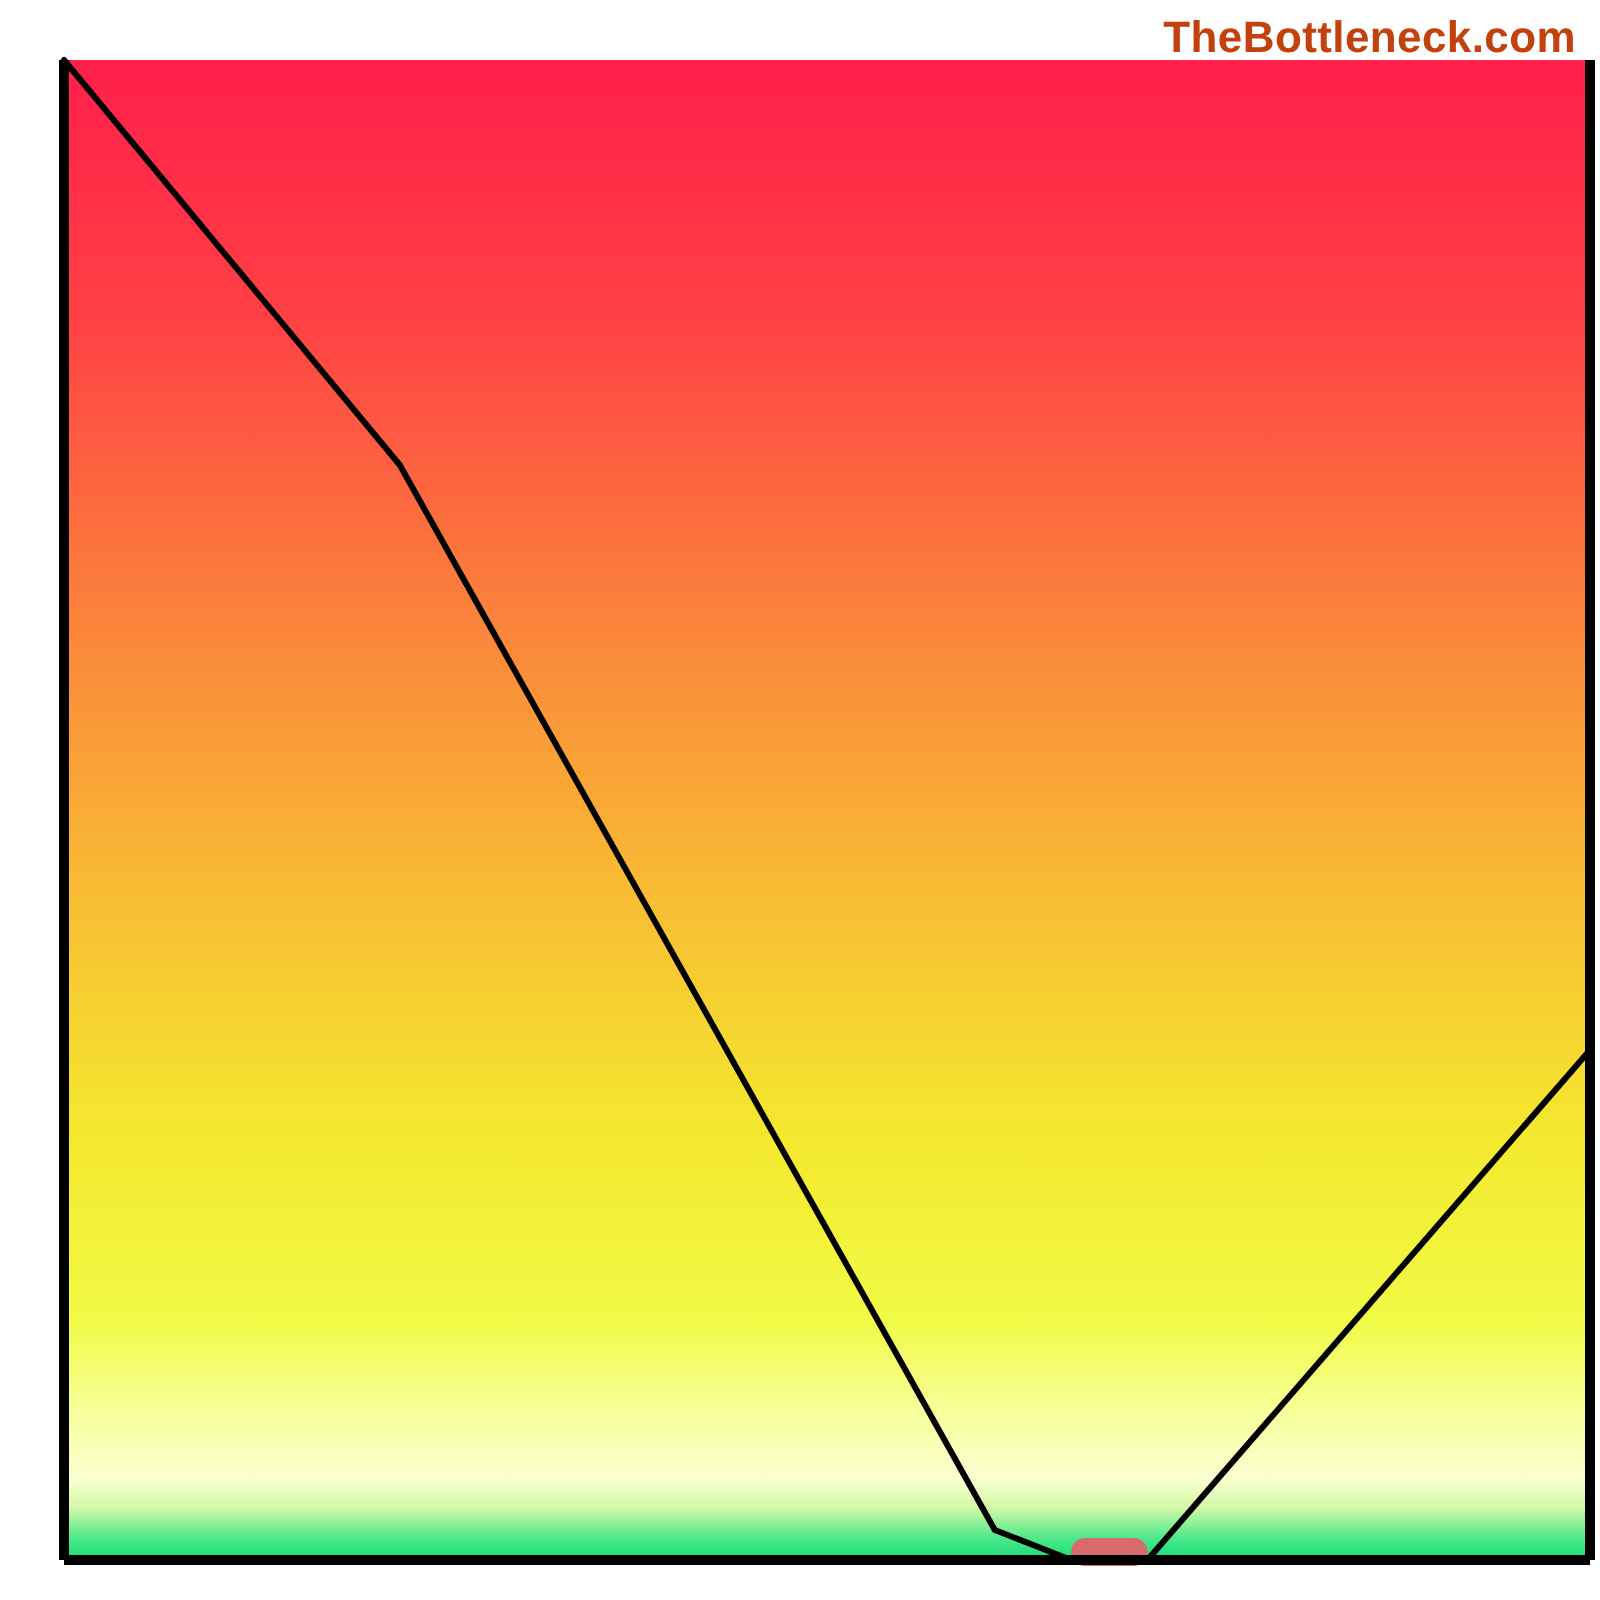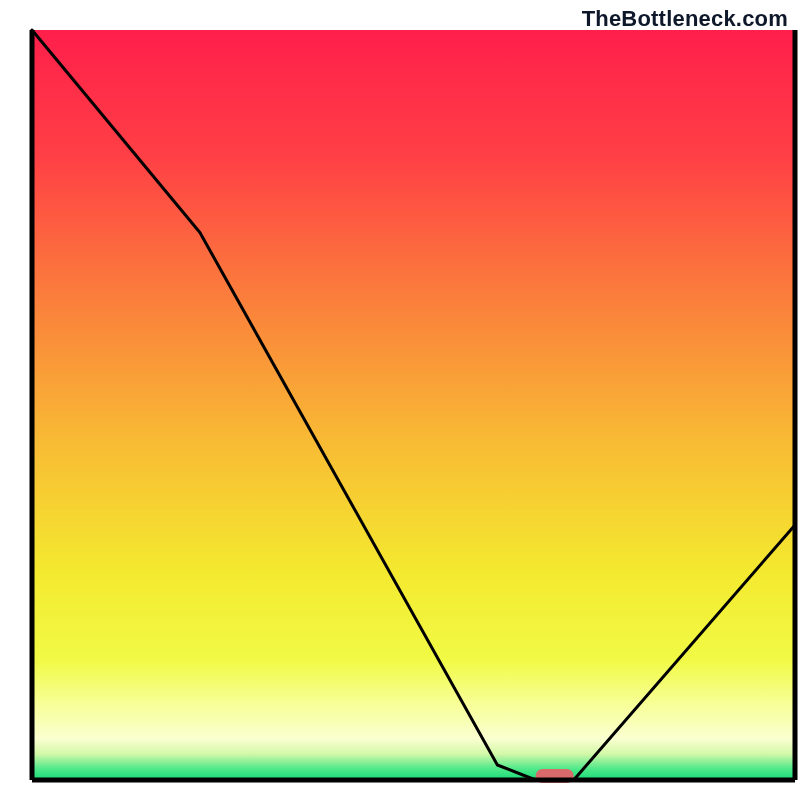--- a/index.html
+++ b/index.html
@@ -14,21 +14,21 @@
     position: relative;
     width: 800px;
     height: 800px;
   }
   .watermark {
     position: absolute;
     top: 6px;
     right: 12px;
     font-size: 22px;
     font-weight: 600;
-    color: #0f172a;
+    color: #c2410c;
     letter-spacing: 0.2px;
     z-index: 10;
   }
   svg {
     display: block;
   }
 </style>
 </head>
 <body>
 

